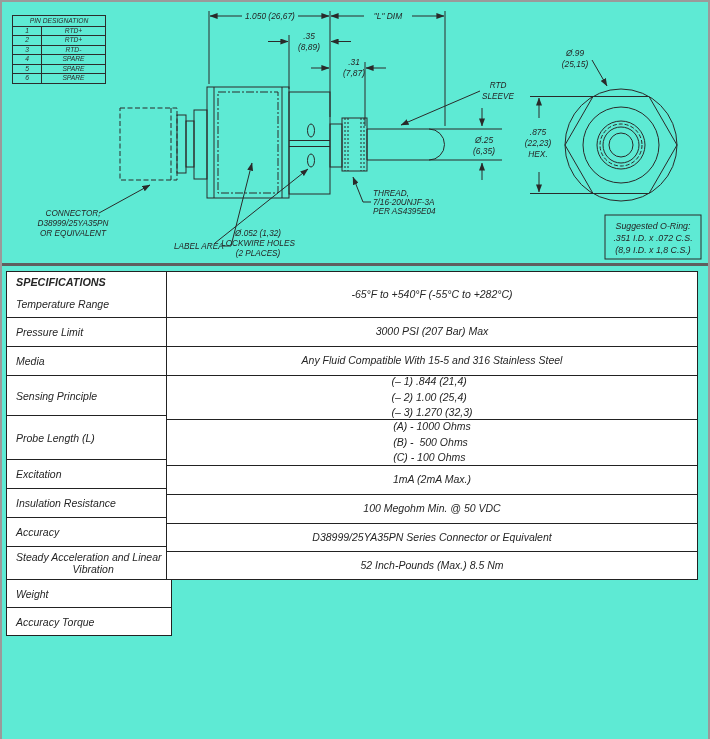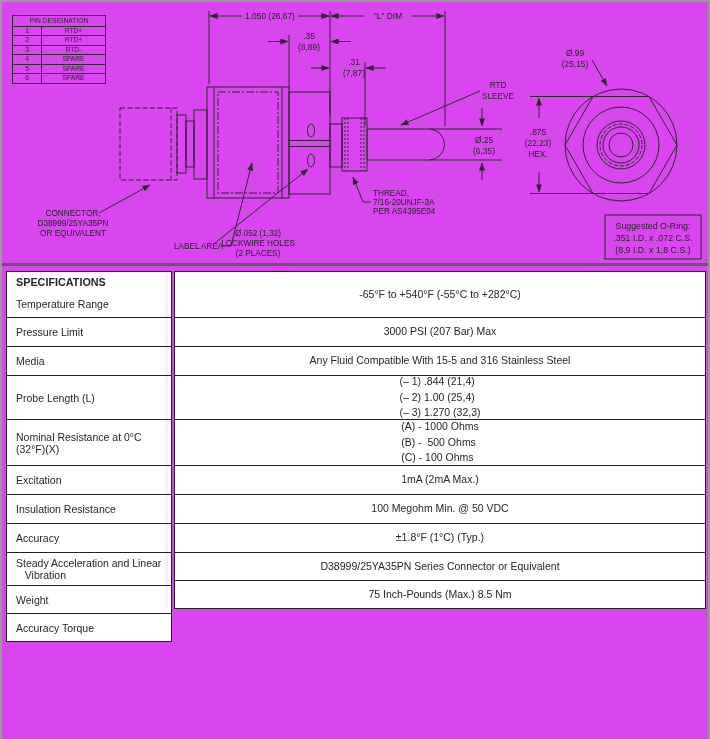--- a/index.html
+++ b/index.html
@@ -1,36 +1,36 @@
 <!DOCTYPE html>
 <html><head>
 <meta charset="utf-8">
 <style>
   html,body{margin:0;padding:0;background:#fff;}
-  #page{position:relative;width:710px;height:739px;background:#d946ef;box-sizing:border-box;
+  #page{position:relative;width:710px;height:739px;background:#5eead4;box-sizing:border-box;
         border-top:2px solid #9a9a9a;border-left:2px solid #9a9a9a;border-right:2px solid #9a9a9a;
-        font-family:"Liberation Sans", sans-serif;color:#262626;overflow:hidden;}
+        font-family:"Liberation Sans", sans-serif;color:#262626;overflow:hidden;font-style:italic;}
   
   #draw-wrap{position:absolute;top:0;left:0;width:706px;height:262px;}
   #draw-svg{position:absolute;top:0;left:0;}
   #draw-svg text{font-family:"Liberation Sans",sans-serif;font-size:8.2px;fill:#252525;}
   #draw-svg text.dim{font-size:8.4px;}
   #draw-svg text.oring-t{font-size:8.8px;}
   #divider{position:absolute;top:261px;left:0;width:706px;height:3px;background:#5f5f5f;}
   
   #pin-table{position:absolute;top:13px;left:10px;width:94px;border:1px solid #2c2c2c;
              border-collapse:collapse;font-size:6.7px;color:#2c2c2c;}
   #pin-table td,#pin-table th{border:1px solid #2c2c2c;text-align:center;padding:0;height:8.6px;
              font-weight:normal;line-height:8.6px;}
   #pin-table th[colspan]{height:9.5px;line-height:9.5px;}
   #pin-table .c1{width:28px;}
   
   .spec-col{position:absolute;box-sizing:border-box;border:1.5px solid #222;background:#fff;}
-  #spec-left{top:269px;left:4px;width:166px;}
-  #spec-right{top:269px;left:172px;width:532px;}
+  #spec-left{top:269px;left:4px;width:166px;text-align:center;}
+  #spec-right{top:269px;left:164px;width:532px;}
   .scell{box-sizing:border-box;border-top:1.5px solid #222;font-size:10.5px;}
   .scell:first-child{border-top:none;}
   .spec-label{display:flex;align-items:center;padding-left:9px;}
   .spec-label span{white-space:pre-wrap;line-height:12px;}
   .spec-value{display:flex;align-items:center;justify-content:center;text-align:center;}
   .spec-value span{white-space:pre-wrap;line-height:15.5px;}
   .val-left span{text-align:left;}
   #first-label-cell{display:flex;flex-direction:column;justify-content:space-between;
                     padding:4px 0 7px 9px;align-items:flex-start;}
   #spec-header{font-weight:bold;font-size:10.8px;}
@@ -220,25 +220,25 @@
     <div class="scell" id="first-label-cell" style="height:45px">
       <span id="spec-header">SPECIFICATIONS</span>
       <span>Temperature Range</span>
     </div>
     <div class="scell spec-label" style="height:29px">
         <span>Pressure Limit</span>
       </div>
     <div class="scell spec-label" style="height:29px">
         <span>Media</span>
       </div>
+    <div class="scell spec-label" style="height:40px">
+        <span>Sensing Principle</span>
+      </div>
     <div class="scell spec-label" style="height:44px">
         <span>Probe Length (L)</span>
-      </div>
-    <div class="scell spec-label" style="height:46px">
-        <span>Nominal Resistance at 0°C (32°F)(X)</span>
       </div>
     <div class="scell spec-label" style="height:29px">
         <span>Excitation</span>
       </div>
     <div class="scell spec-label" style="height:29px">
         <span>Insulation Resistance</span>
       </div>
     <div class="scell spec-label" style="height:29px">
         <span>Accuracy</span>
       </div>
@@ -273,24 +273,21 @@
         <span>(A) - 1000 Ohms
 (B) -  500 Ohms
 (C) - 100 Ohms</span>
       </div>
     <div class="scell spec-value" style="height:29px">
         <span>1mA (2mA Max.)</span>
       </div>
     <div class="scell spec-value" style="height:29px">
         <span>100 Megohm Min. @ 50 VDC</span>
       </div>
-    <div class="scell spec-value" style="height:29px">
-        <span>±1.8°F (1°C) (Typ.)</span>
-      </div>
     <div class="scell spec-value" style="height:28px">
         <span>D38999/25YA35PN Series Connector or Equivalent</span>
       </div>
     <div class="scell spec-value" style="height:28px">
-        <span>75 Inch-Pounds (Max.) 8.5 Nm</span>
+        <span>52 Inch-Pounds (Max.) 8.5 Nm</span>
       </div>
   </div>
 
 </div>
 
 </body></html>

